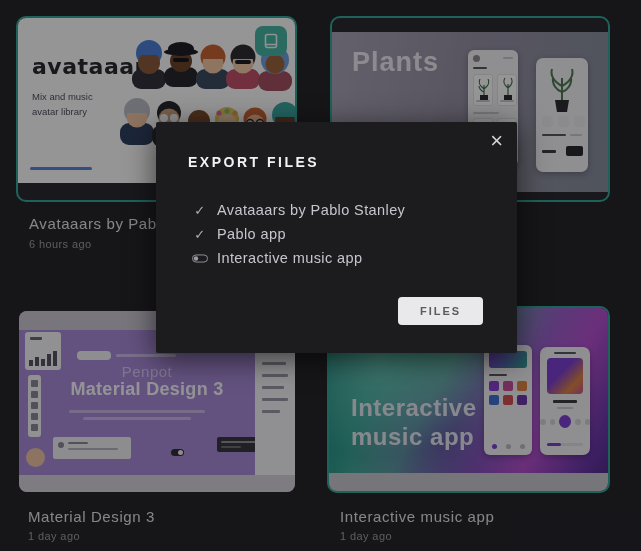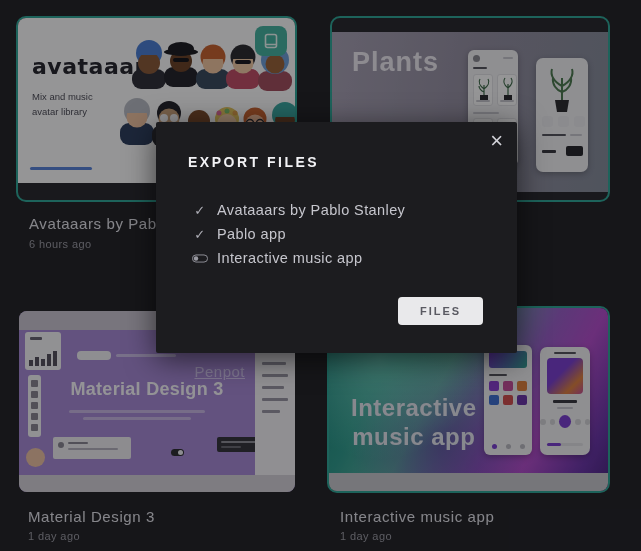--- a/index.html
+++ b/index.html
@@ -60,22 +60,22 @@
   .md-toolbar { position:absolute; left:9px; top:64px; width:13px; height:62px;
     background:#f7f6f9; border-radius:3px; display:flex; flex-direction:column;
     align-items:center; gap:4px; padding-top:5px; }
   .md-toolicon { width:7px; height:7px; background:#8a8793; border-radius:1px; }
   .md-fab { position:absolute; left:7px; top:137px; width:19px; height:19px;
     border-radius:50%; background:#eec3a4; }
   .md-pill { position:absolute; left:58px; top:40px; width:34px; height:9px;
     background:#f2f1f5; border-radius:4px; }
   .md-pill-lines { position:absolute; left:97px; top:43px; width:60px; height:3px;
     background:rgba(255,255,255,.45); border-radius:2px; }
-  .md-small-title { position:absolute; left:30px; right:50px; top:52px; text-align:right;
-    font-size:15px; color:#d6c9f2; letter-spacing:.5px;text-decoration:underline; }
+  .md-small-title { position:absolute; left:30px; right:50px; top:52px; text-align:center;
+    font-size:15px; color:#d6c9f2; letter-spacing:.5px; }
   .md-title { position:absolute; left:20px; right:40px; top:68px; text-align:center;
     font-size:18px; font-weight:700; color:#fbfafe; letter-spacing:.3px; }
   .md-subbar { position:absolute; height:3px; background:rgba(255,255,255,.4); border-radius:2px; }
   .md-card { position:absolute; left:34px; top:126px; width:78px; height:22px;
     background:#efeef2; border-radius:2px; }
   .md-tooltip { position:absolute; left:198px; top:126px; width:56px; height:15px;
     background:#35353b; border-radius:2px; }
   .md-toggle { position:absolute; left:152px; top:138px; width:13px; height:7px;
     background:#2e2e33; border-radius:4px; }
   .md-toggle::after { content:""; position:absolute; right:1px; top:1px; width:5px; height:5px;
@@ -83,21 +83,20 @@
   .md-rightpanel { position:absolute; right:0; top:19px; bottom:17px; width:40px;
     background:#f4f3f6; padding:8px 7px; display:flex; flex-direction:column; gap:9px; }
   .md-row { height:3px; background:#9a97a4; border-radius:1px; }
 
   
   .thumb-music { position:absolute; inset:0;
     background:
       radial-gradient(circle at 18% 28%, rgba(150,235,215,.55), rgba(150,235,215,0) 38%),
       radial-gradient(circle at 40% 75%, rgba(70,30,140,.45), rgba(70,30,140,0) 42%),
       linear-gradient(118deg,#128077 0%,#2f9c8d 24%,#62b3a4 40%,#9a5fc9 62%,#b54ecd 74%,#6a35a8 90%,#4a2580 100%);
-    text-align: center;
   }
   .music-title { position:absolute; left:22px; top:86px; font-size:24px; font-weight:700;
     line-height:1.2; color:#e6e7ef; letter-spacing:.5px; }
   .music-botband { position:absolute; left:0; right:0; bottom:0; height:18px; background:#c9c9cd; }
   .tile { width:10px; height:10px; border-radius:2px; }
 
   
   .overlay { position:absolute; inset:0; background:rgba(5,5,8,.42); z-index:40; }
   .modal {
     position:absolute; left:156px; top:122px; width:361px; height:231px;

